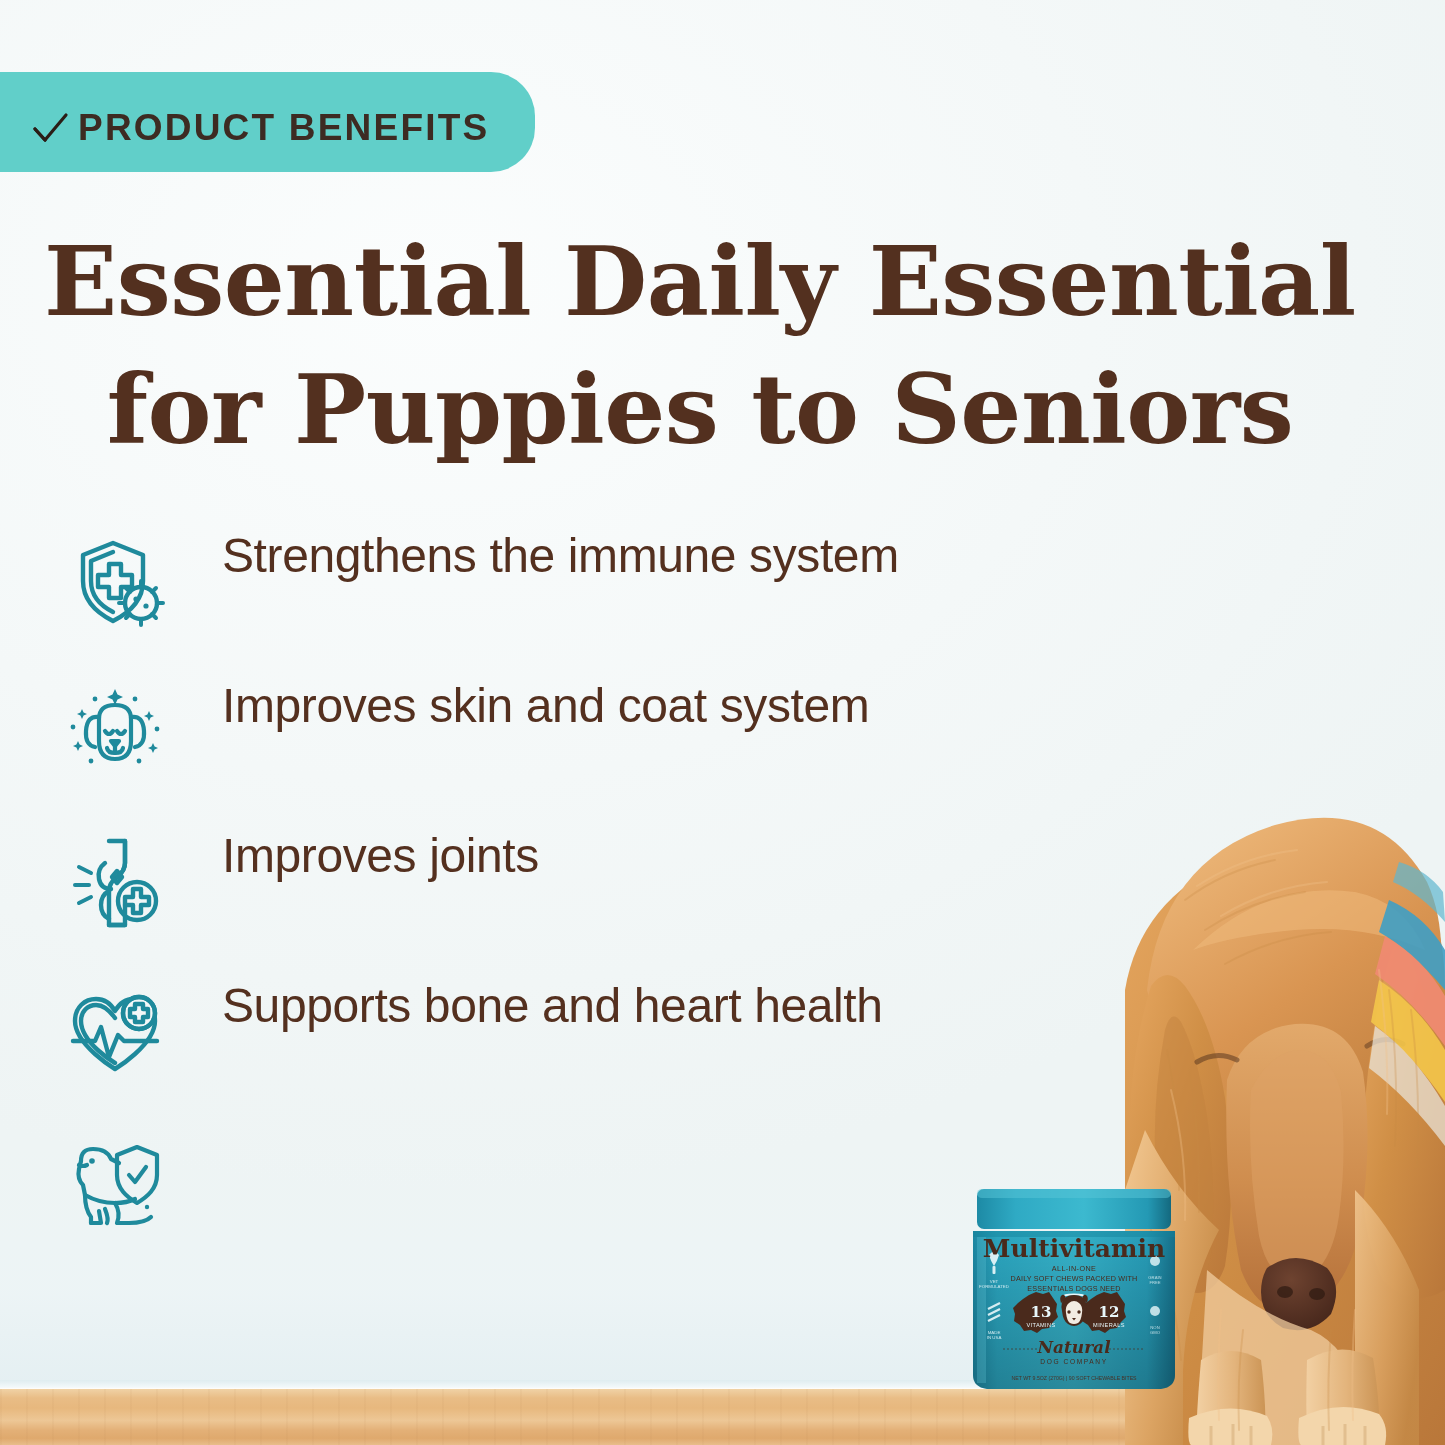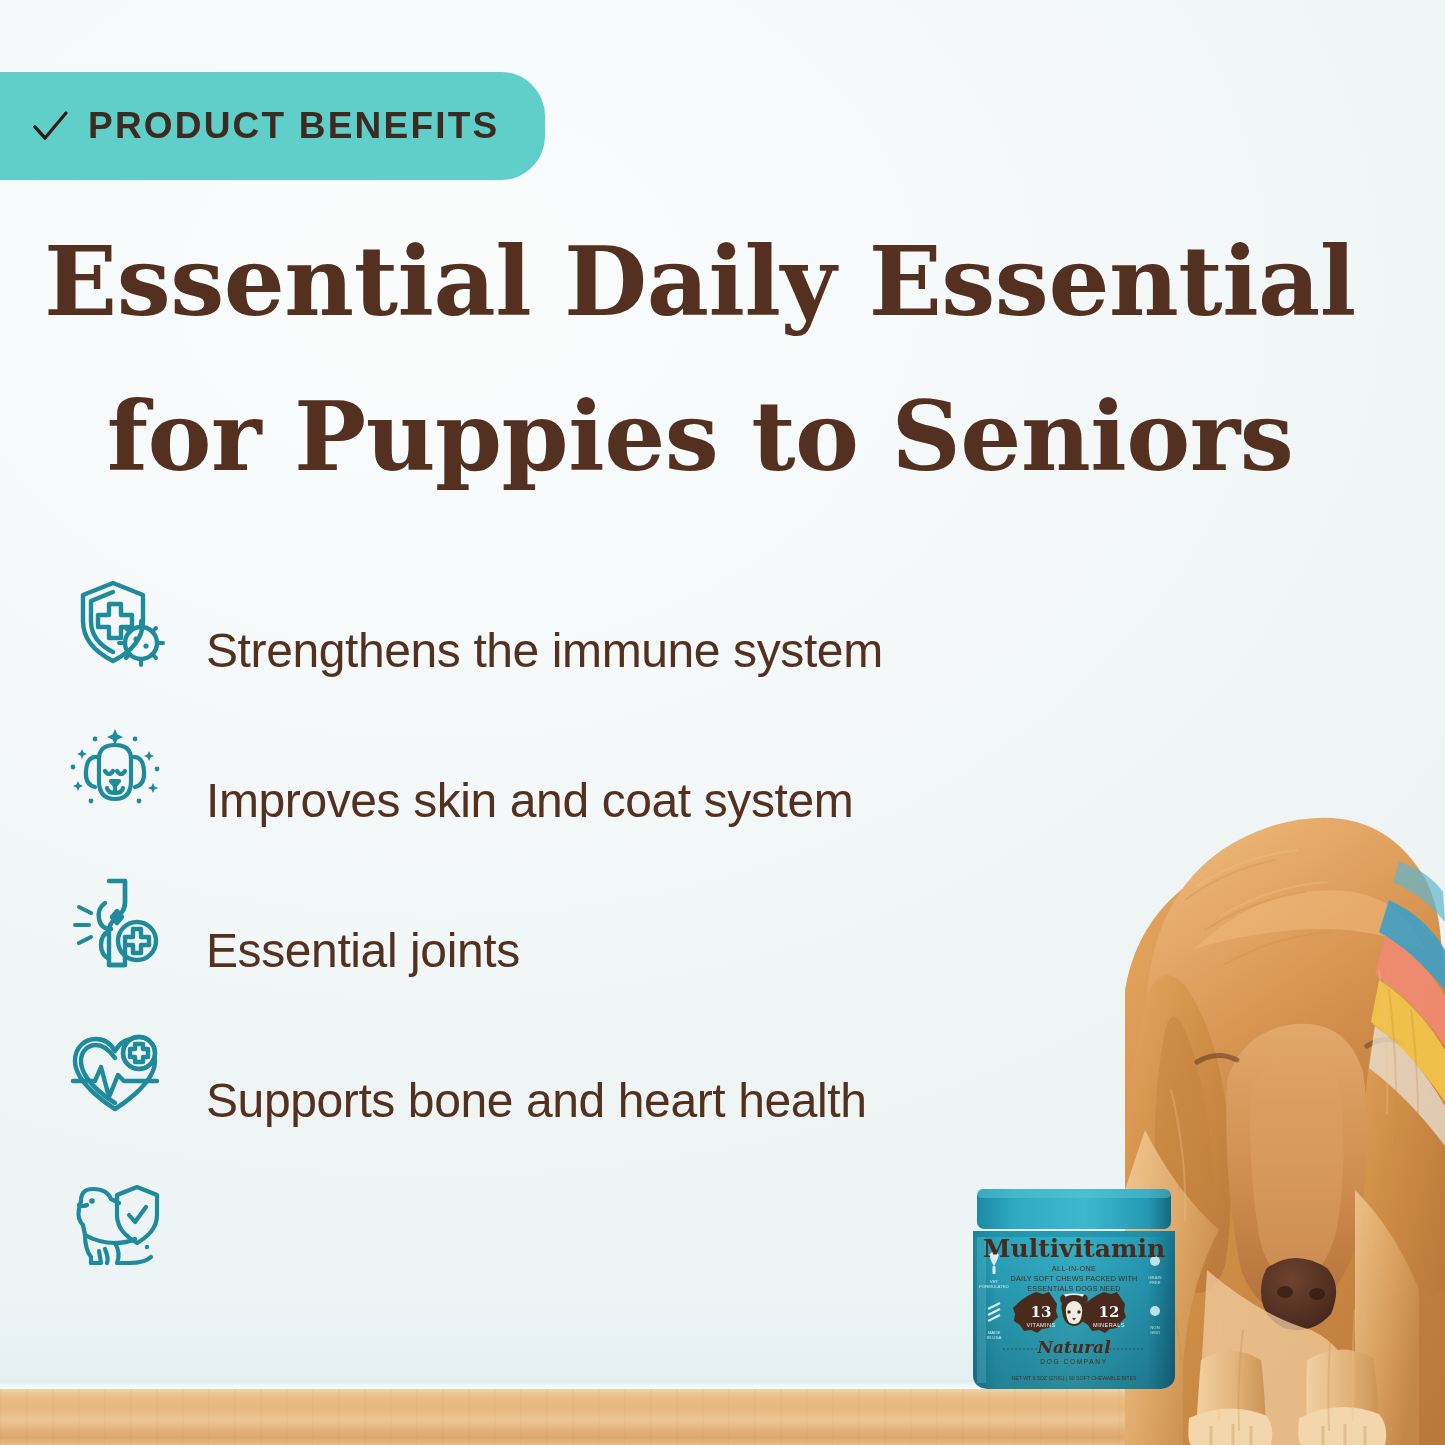--- a/index.html
+++ b/index.html
@@ -69,25 +69,25 @@
     left: 0; right: 0; bottom: 52px;
     height: 5px;
     background: linear-gradient(to bottom, rgba(255,255,255,0.95), rgba(243,224,196,0.8));
   }
 
   
   .badge {
     position: absolute;
     left: 0;
     top: 72px;
-    height: 108px;
-    padding: 0 46px 0 30px;
+    height: 88px;
+    padding: 12px 46px 0 30px;
     display: flex;
     align-items: center;
-    gap: 18px;
+    gap: 8px;
     background: #61cfc9;
     border-top-right-radius: 44px;
     border-bottom-right-radius: 44px;
     z-index: 6;
   }
   .badge-check { width: 40px; height: 40px; display: block; flex: none; }
   .badge-label {
     font-family: "Liberation Sans", sans-serif;
     font-size: 37px;
     font-weight: 700;
@@ -104,35 +104,35 @@
     width: 1340px;
     z-index: 5;
     font-family: "DejaVu Serif", "Liberation Serif", serif;
     font-weight: 700;
     color: #53301f;
     font-size: 96px;
     line-height: 1.33;
     letter-spacing: -0.5px;
   }
   .headline .l1 { display: block; }
-  .headline .l2 { display: block; text-align: center; padding-right: 28px; margin-top: 27px; }
+  .headline .l2 { display: block; text-align: center; padding-right: 28px; }
 
   
   .benefits {
     position: absolute;
     left: 60px;
     top: 528px;
     width: 990px;
     z-index: 5;
   }
   .benefit {
     display: flex;
-    align-items: flex-end;
+    align-items: flex-start;
     height: 150px;
-    gap: 36px;
+    gap: 52px;
   }
   .benefit-icon {
     flex: none;
     width: 110px;
     height: 110px;
     display: flex;
     align-items: center;
     justify-content: center;
   }
   .benefit-icon svg { width: 100px; height: 100px; display: block; }
@@ -359,21 +359,21 @@
           <path d="M47 44 L52 38 L57 44 L52 50 Z"></path>
           <circle cx="72" cy="68" r="19"></circle>
           <path d="M68 56 H76 V64 H84 V72 H76 V80 H68 V72 H60 V64 H68 Z"></path>
           <g stroke-width="4">
             <path d="M26 40 L14 34"></path>
             <path d="M24 52 L10 52"></path>
             <path d="M26 64 L14 70"></path>
           </g>
         </svg>
       </span>
-      <span class="benefit-text">Essential joints</span>
+      <span class="benefit-text">Improves joints</span>
     </div>
 
     <div class="benefit">
       <span class="benefit-icon">
         <svg viewBox="0 0 100 100" fill="none" stroke="#1f8a9c" stroke-width="4.4" stroke-linecap="round" stroke-linejoin="round">
           <path d="M50 86 C50 86 10 62 10 38 C10 24 20 16 31 16 C40 16 46 21 50 28
                    C54 21 60 16 69 16 C80 16 90 24 90 38 C90 62 50 86 50 86 Z"></path>
           <path d="M50 80 C50 80 16 60 16 38 C16 28 23 22 31 22 C39 22 45 28 50 35"></path>
           <path d="M8 58 H30 L36 44 L44 74 L53 52 L59 58 H92"></path>
           <circle cx="74" cy="30" r="16" fill="#f4f8f8"></circle>

